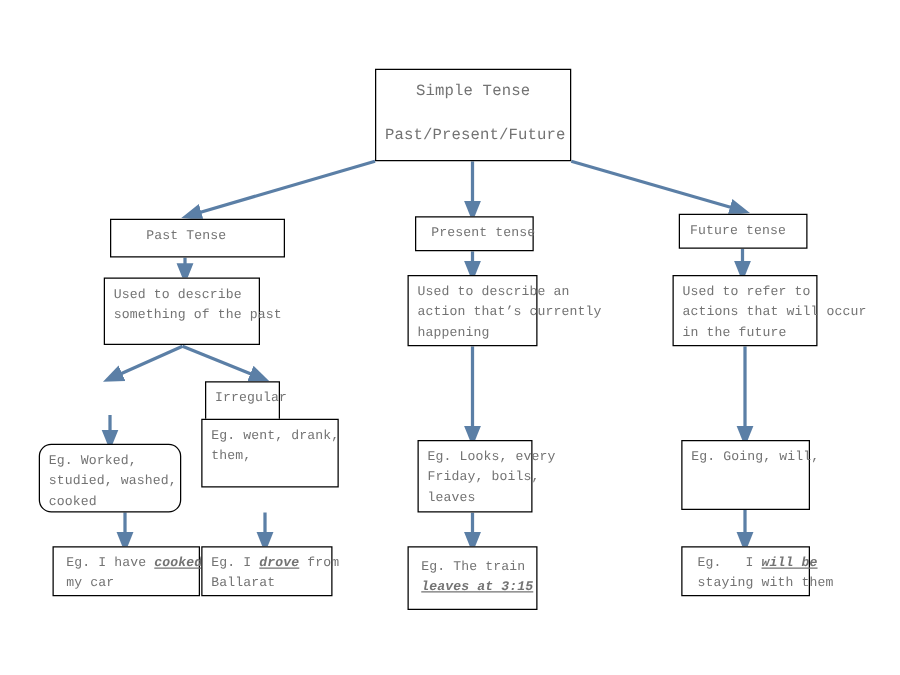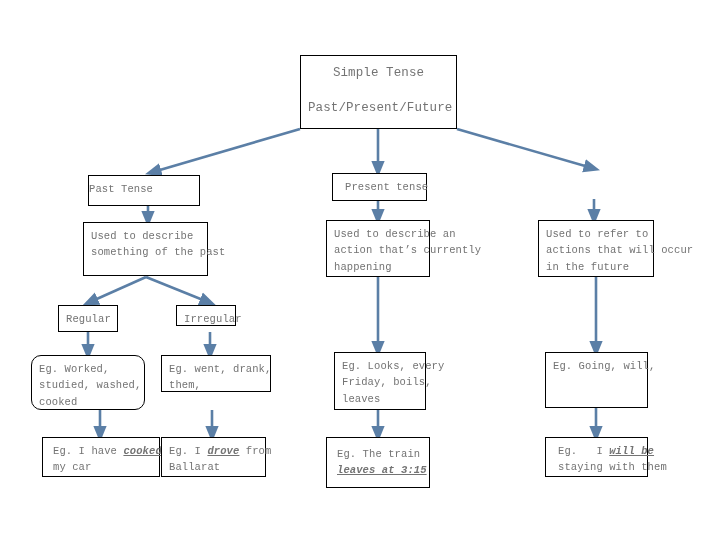--- a/index.html
+++ b/index.html
@@ -55,33 +55,33 @@
     width: 157px;
     height: 74px;
     padding-top: 11px;
     font-size: 12.5px;
     line-height: 1.0;
   }
   #node-root .line + .line {
     margin-top: 22px;
   }
   
-  #node-past-tense   { left: 88px;  top: 175px; width: 112px; height: 31px; padding-left: 0; }
+  #node-past-tense   { left: 88px;  top: 175px; width: 140px; height: 31px; padding-left: 28px; }
   #node-present-tense{ left: 332px; top: 173px; width:  95px; height: 28px; padding-left: 12px; }
   #node-future-tense { left: 543px; top: 171px; width: 103px; height: 28px; padding-left: 8px; }
   
   #node-past-desc    { left: 83px;  top: 222px; width: 125px; height: 54px; }
   #node-present-desc { left: 326px; top: 220px; width: 104px; height: 57px; }
   #node-future-desc  { left: 538px; top: 220px; width: 116px; height: 57px; }
   
   #node-regular   { left: 58px;  top: 305px; width: 60px; height: 27px; }
-  #node-irregular { left: 176px; top: 305px; width: 60px; height: 21px; }
+  #node-irregular { left: 164px; top: 305px; width: 60px; height: 38px; }
   
   #node-eg-regular   { left: 31px;  top: 355px; width: 114px; height: 55px; border-radius: 10px; }
-  #node-eg-irregular { left: 161px; top: 355px; width: 110px; height: 37px; }
+  #node-eg-irregular { left: 161px; top: 335px; width: 110px; height: 55px; }
   #node-eg-present   { left: 334px; top: 352px; width:  92px; height: 58px; }
   #node-eg-future    { left: 545px; top: 352px; width: 103px; height: 56px; }
   
   #node-sent-regular   { left: 42px;  top: 437px; width: 118px; height: 40px; padding-left: 10px; }
   #node-sent-irregular { left: 161px; top: 437px; width: 105px; height: 40px; }
   #node-sent-present   { left: 326px; top: 437px; width: 104px; height: 51px; padding-left: 10px; padding-top: 8px; }
   #node-sent-future    { left: 545px; top: 437px; width: 103px; height: 40px; padding-left: 12px; }
 </style>
 </head>
 <body>
@@ -126,39 +126,39 @@
     <span class="line">Simple Tense</span>
     <span class="line">Past/Present/Future</span>
   </div>
 
   <div class="node" id="node-past-tense">
     <span class="line">Past Tense</span>
   </div>
   <div class="node" id="node-present-tense">
     <span class="line">Present tense</span>
   </div>
+  <div class="node" id="node-future-tense">
+    <span class="line">Future tense</span>
+  </div>
 
   <div class="node" id="node-past-desc">
     <span class="line">Used to describe</span>
     <span class="line">something of the past</span>
   </div>
   <div class="node" id="node-present-desc">
     <span class="line">Used to describe an</span>
     <span class="line">action that’s currently</span>
     <span class="line">happening</span>
   </div>
   <div class="node" id="node-future-desc">
     <span class="line">Used to refer to</span>
     <span class="line">actions that will occur</span>
     <span class="line">in the future</span>
   </div>
 
-  <div class="node center" id="node-regular">
-    <span class="line">Regular</span>
-  </div>
   <div class="node center" id="node-irregular">
     <span class="line">Irregular</span>
   </div>
 
   <div class="node" id="node-eg-regular">
     <span class="line">Eg. Worked,</span>
     <span class="line">studied, washed,</span>
     <span class="line">cooked</span>
   </div>
   <div class="node" id="node-eg-irregular">

